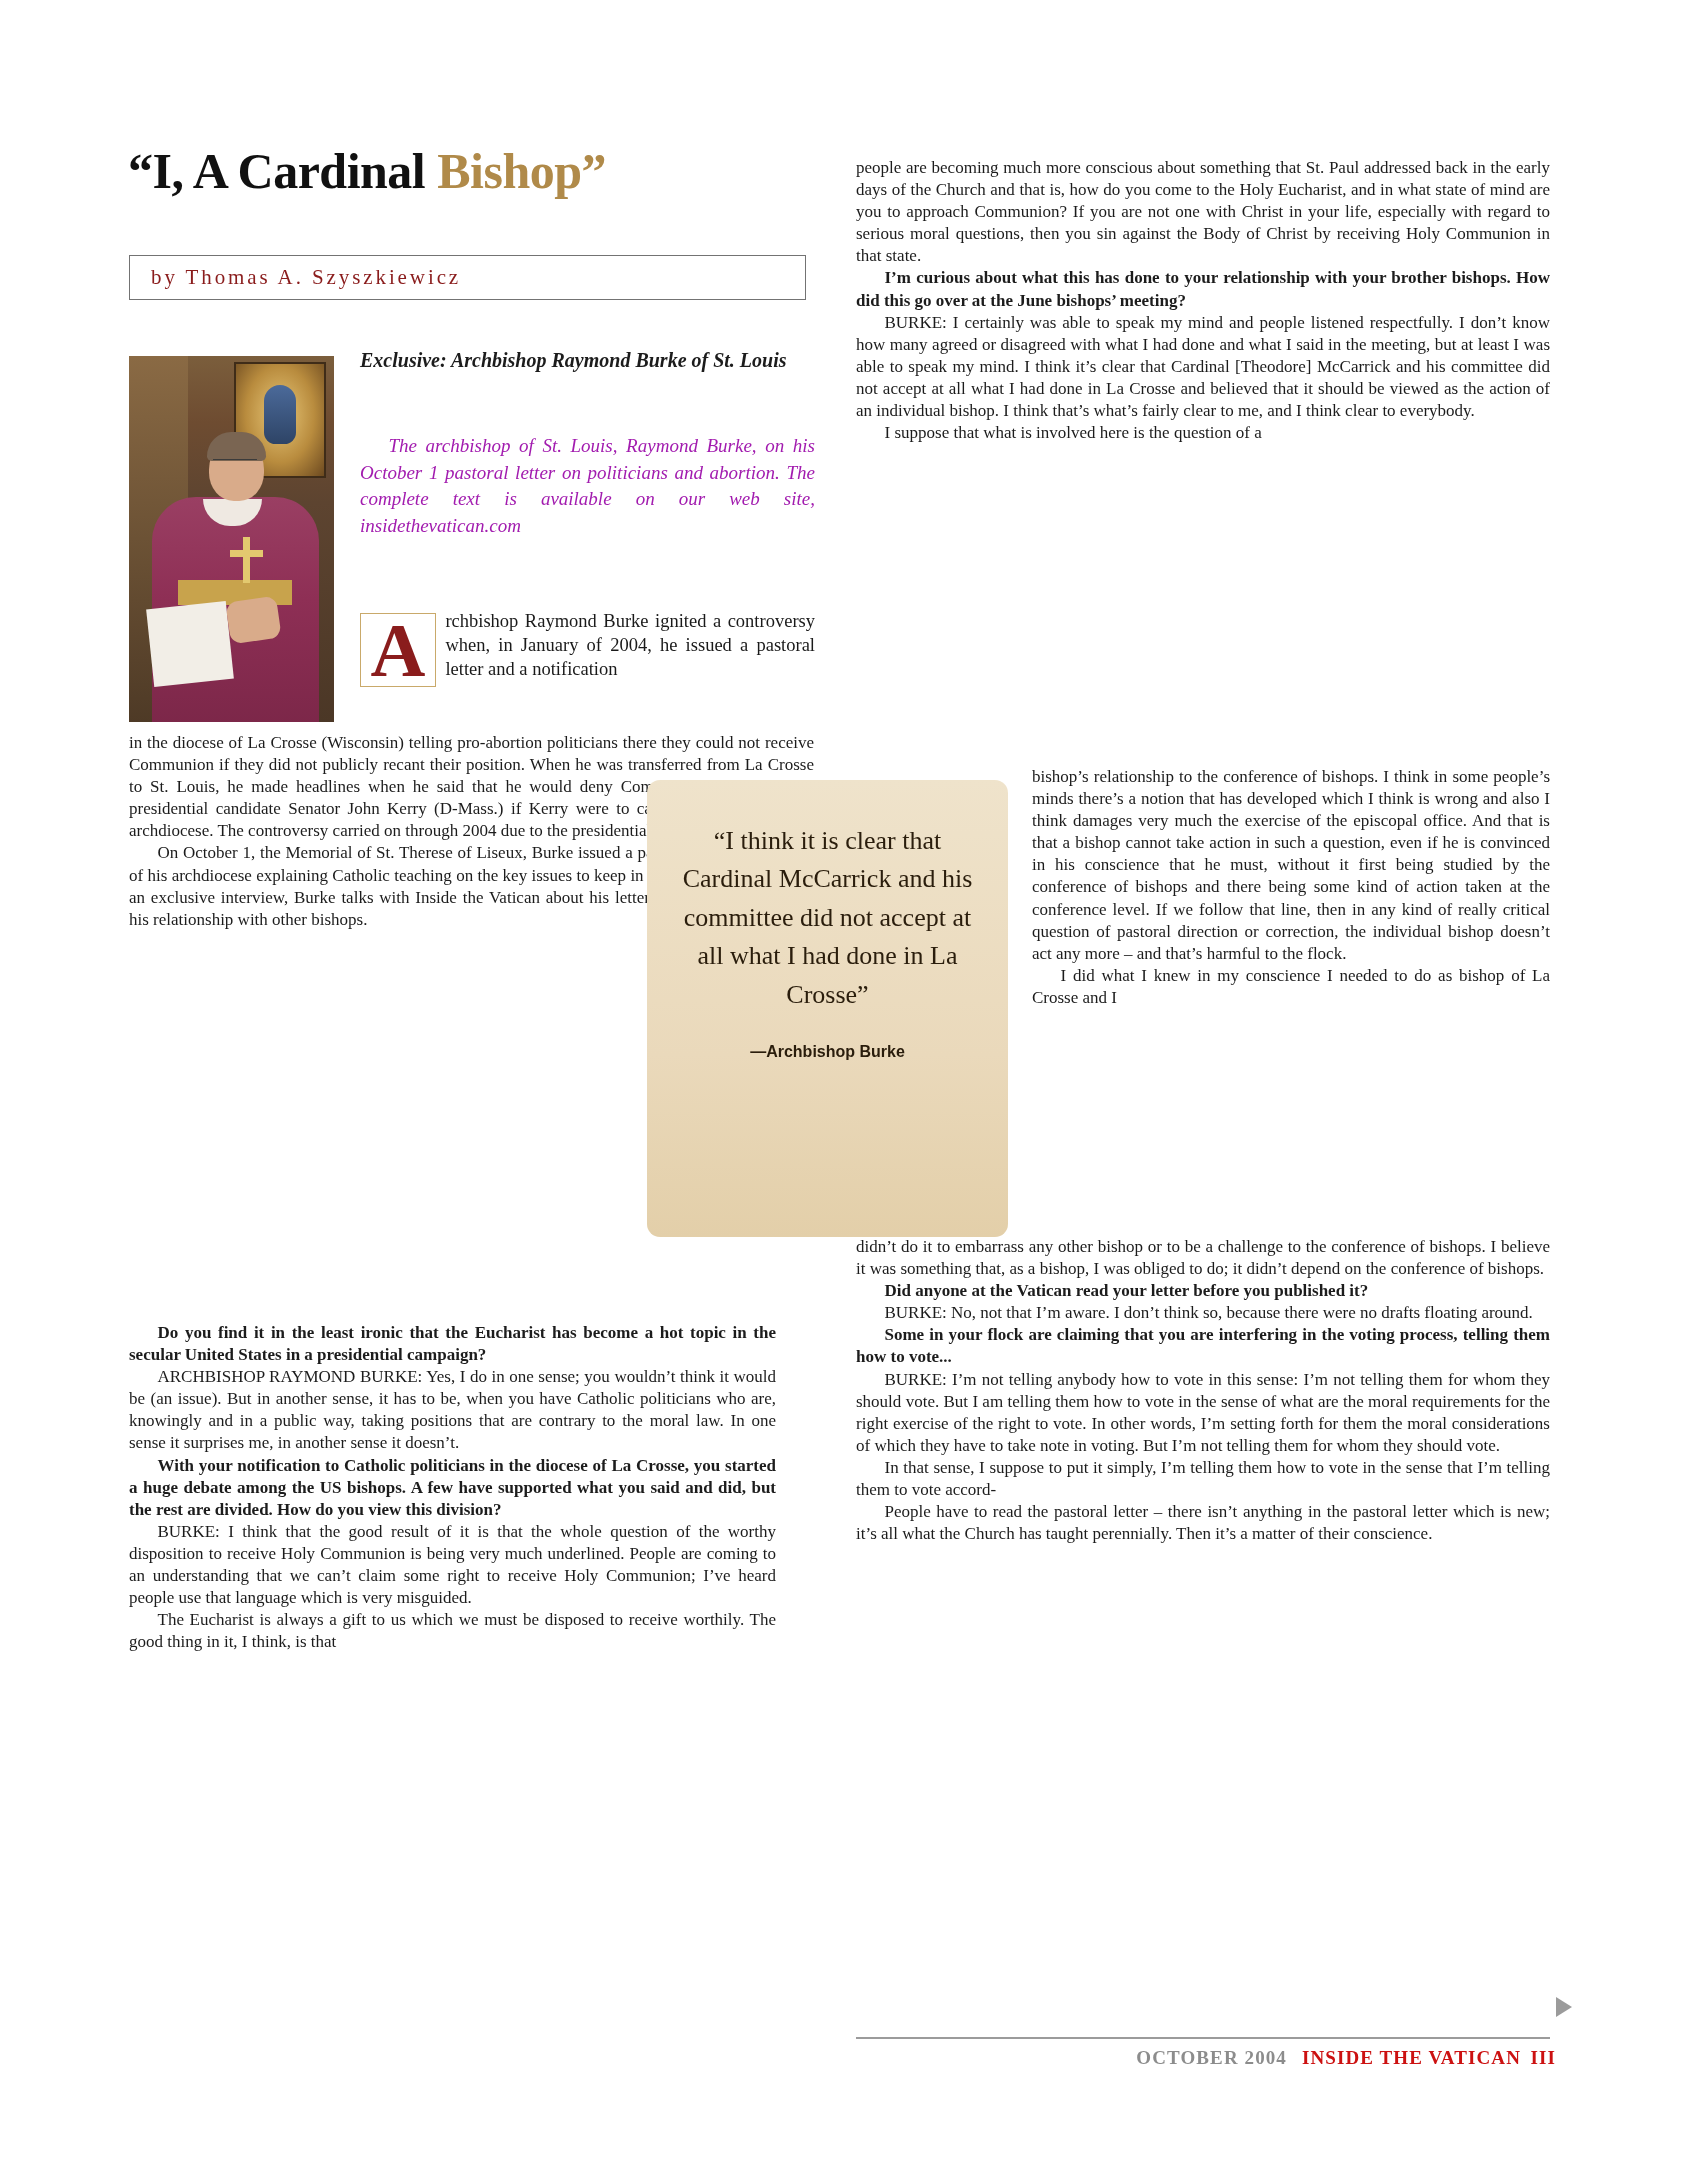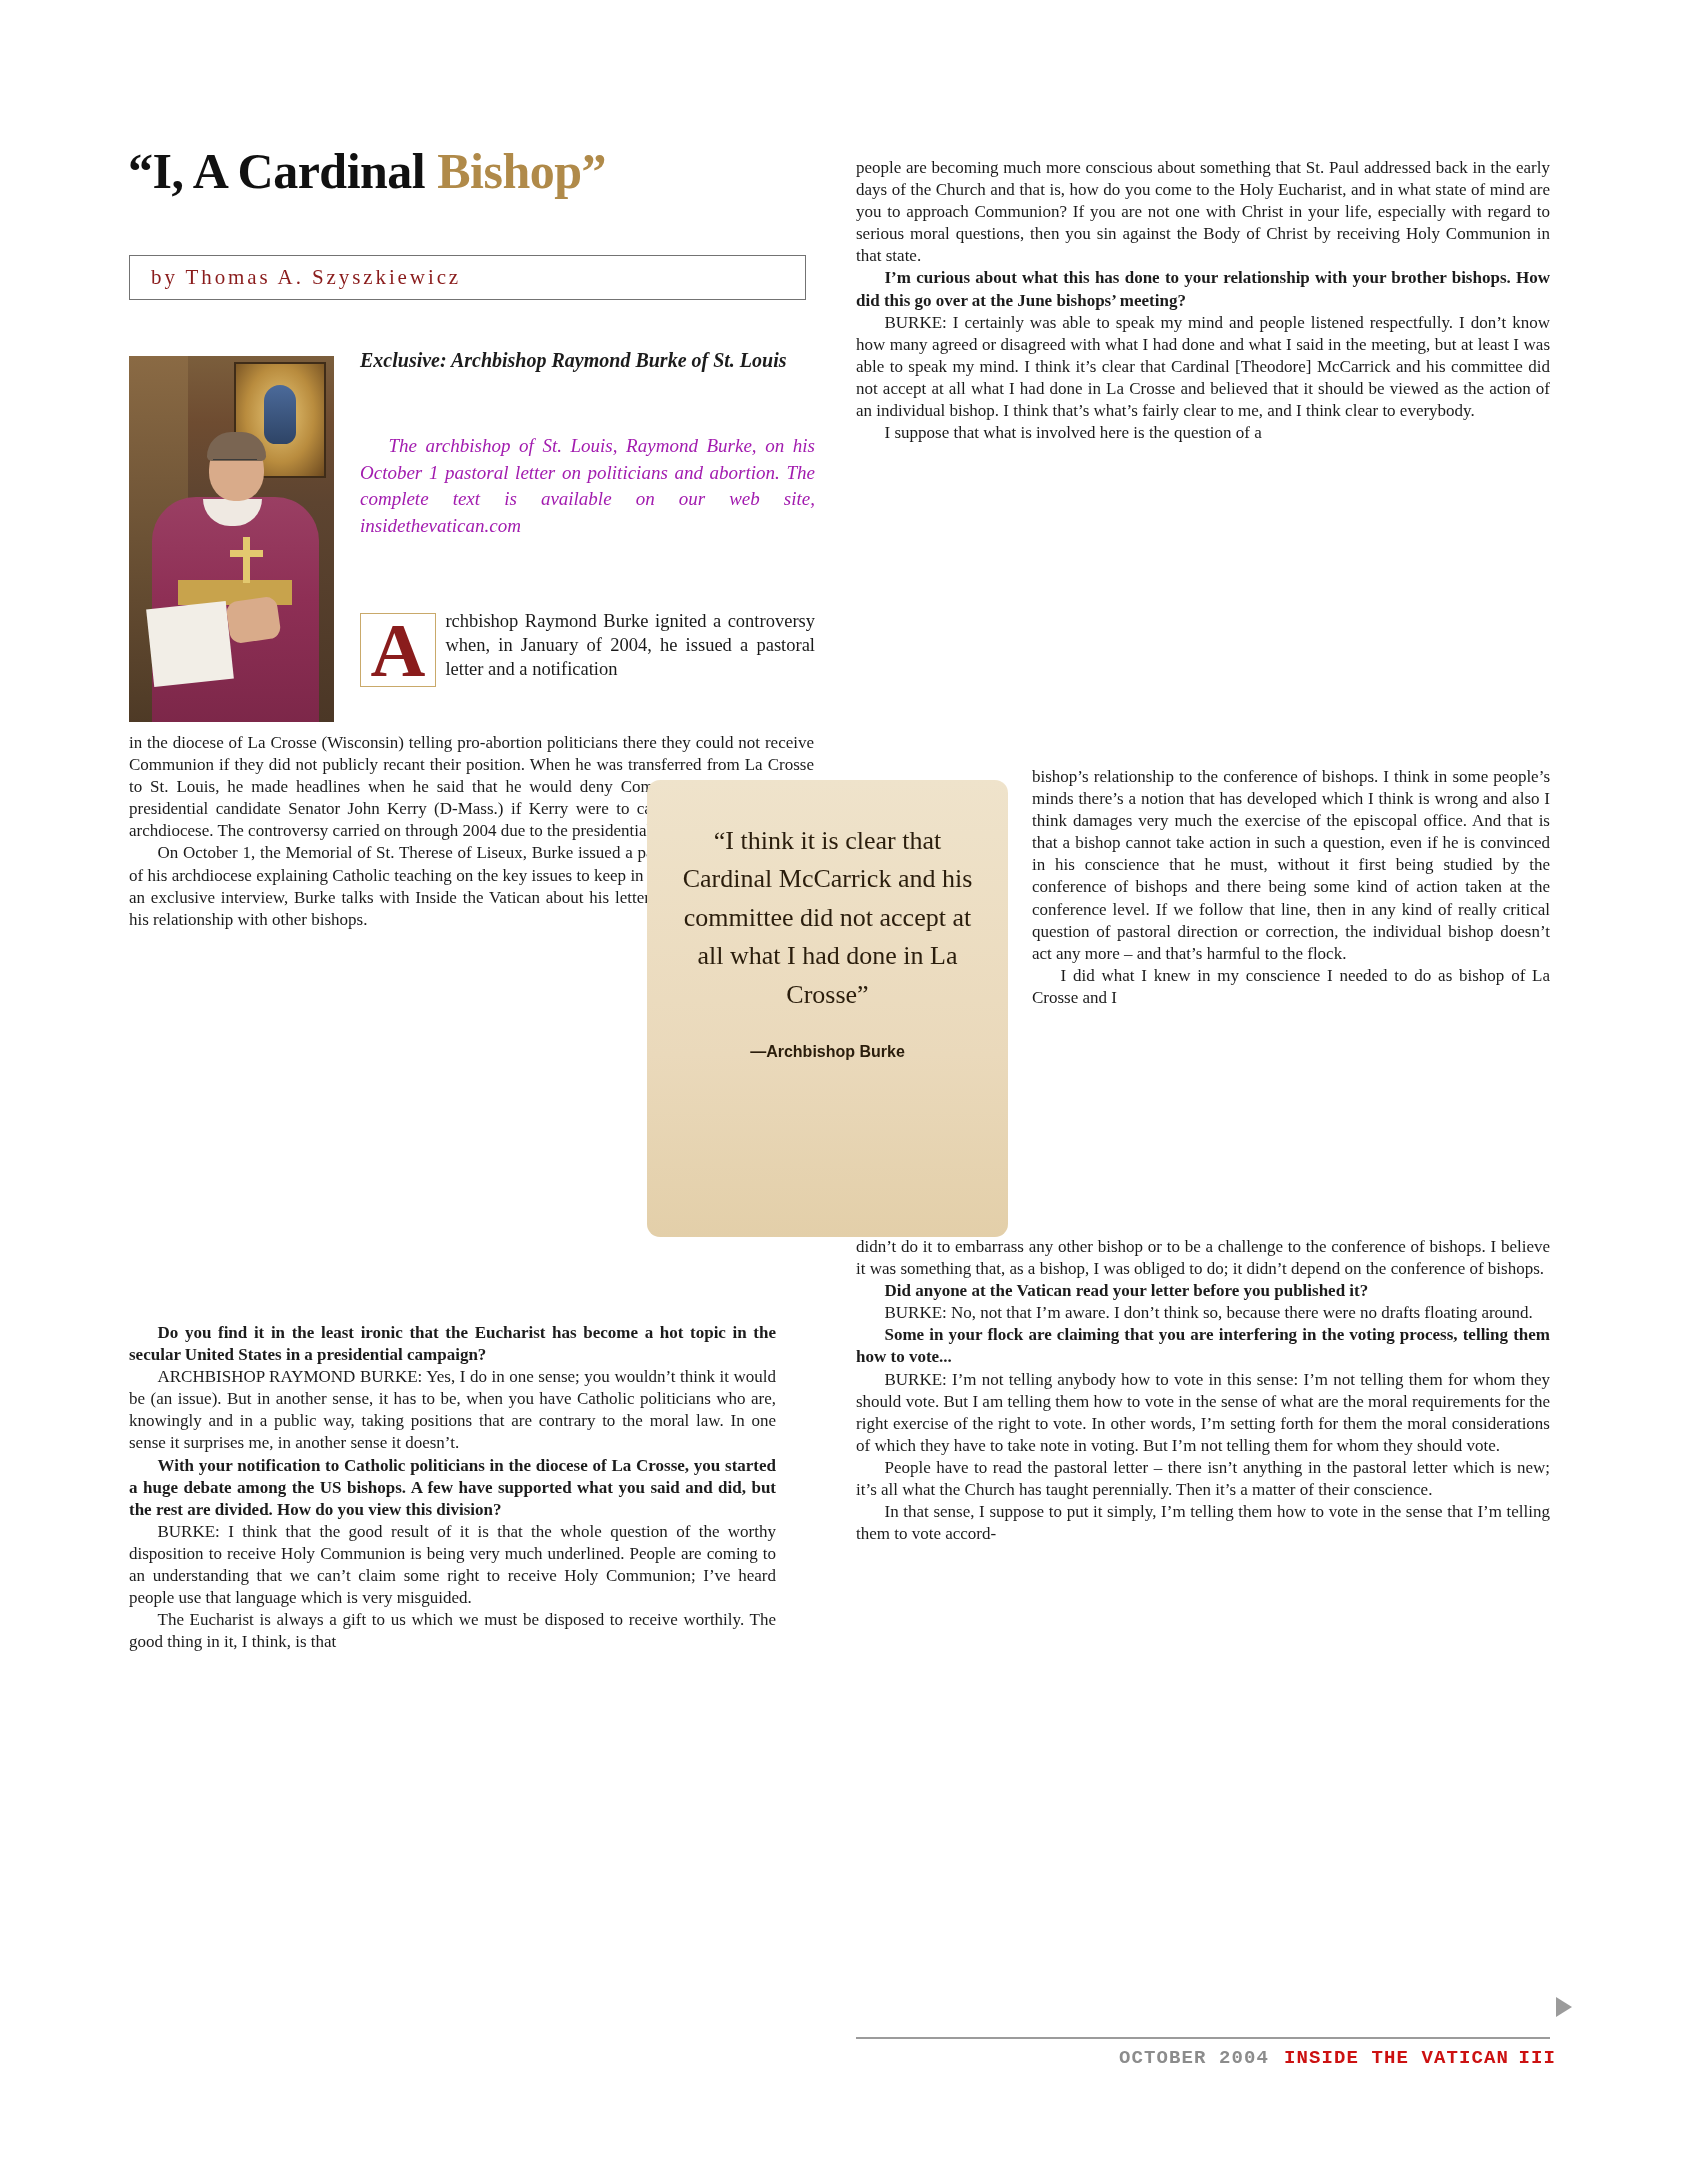--- a/index.html
+++ b/index.html
@@ -288,21 +288,21 @@
     left: 856px;
     top: 2037px;
     width: 694px;
     height: 1.9px;
     background: #9b9b9b;
   }
   .footer {
     position: absolute;
     right: 129px;
     top: 2047px;
-    font-family: Liberation Mono, monospace;
+    font-family: Liberation Serif, serif;
     font-size: 19px;
     font-weight: bold;
     letter-spacing: 1.1px;
     white-space: nowrap;
   }
   .footer .date { color: #8c8c8c; }
   .footer .mag { color: #cc1111; margin-left: 15px; }
   .footer .pg { color: #cc1111; margin-left: 9.5px; }
   .arrow {
     position: absolute;
@@ -381,22 +381,22 @@
     <p class="noind">bishop’s relationship to the conference of bishops. I think in some people’s minds there’s a notion that has developed which I think is wrong and also I think damages very much the exercise of the episcopal office. And that is that a bishop cannot take action in such a question, even if he is convinced in his conscience that he must, without it first being studied by the conference of bishops and there being some kind of action taken at the conference level. If we follow that line, then in any kind of really critical question of pastoral direction or correction, the individual bishop doesn’t act any more  – and that’s harmful to the flock.</p>
     <p>I did what I knew in my conscience I needed to do as bishop of La Crosse and I</p>
   </div>
 
   <div class="col col-right-rest">
     <p class="noind">didn’t do it to embarrass any other bishop or to be a challenge to the conference of bishops. I believe it was something that, as a bishop, I was obliged to do; it didn’t depend on the conference of bishops.</p>
     <p class="q">Did anyone at the Vatican read your letter before you published it?</p>
     <p>BURKE: No, not that I’m aware. I don’t think so, because there were no drafts floating around.</p>
     <p class="q">Some in your flock are claiming that you are interfering in the voting process, telling them how to vote...</p>
     <p>BURKE: I’m not telling anybody how to vote in this sense: I’m not telling them for whom they should vote. But I am telling them how to vote in the sense of what are the moral requirements for the right exercise of the right to vote. In other words, I’m setting forth for them the moral considerations of which they have to take note in voting. But I’m not telling them for whom they should vote.</p>
+    <p>In that sense, I suppose to put it simply, I’m telling them how to vote in the sense that I’m telling them to vote accord-</p>
     <p>People have to read the pastoral letter – there isn’t anything in the pastoral letter which is new; it’s all what the Church has taught perennially. Then it’s a matter of their conscience.</p>
-    <p>In that sense, I suppose to put it simply, I’m telling them how to vote in the sense that I’m telling them to vote accord-</p>
   </div>
 
   <div class="arrow"></div>
   <div class="footer-rule"></div>
   <div class="footer">
     <span class="date">OCTOBER  2004</span><span class="mag">INSIDE THE VATICAN</span><span class="pg">III</span>
   </div>
 
 </div>
 

